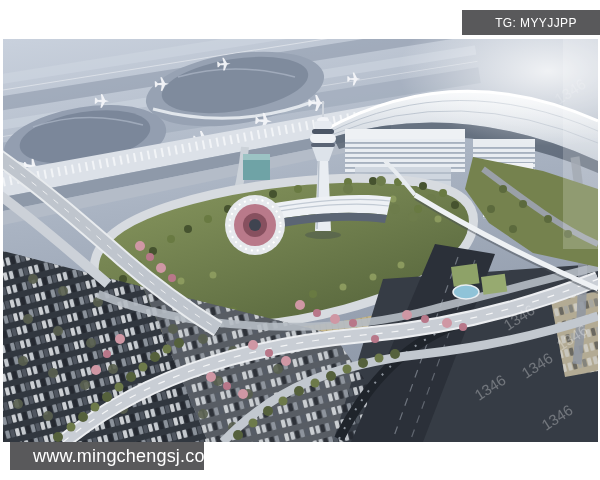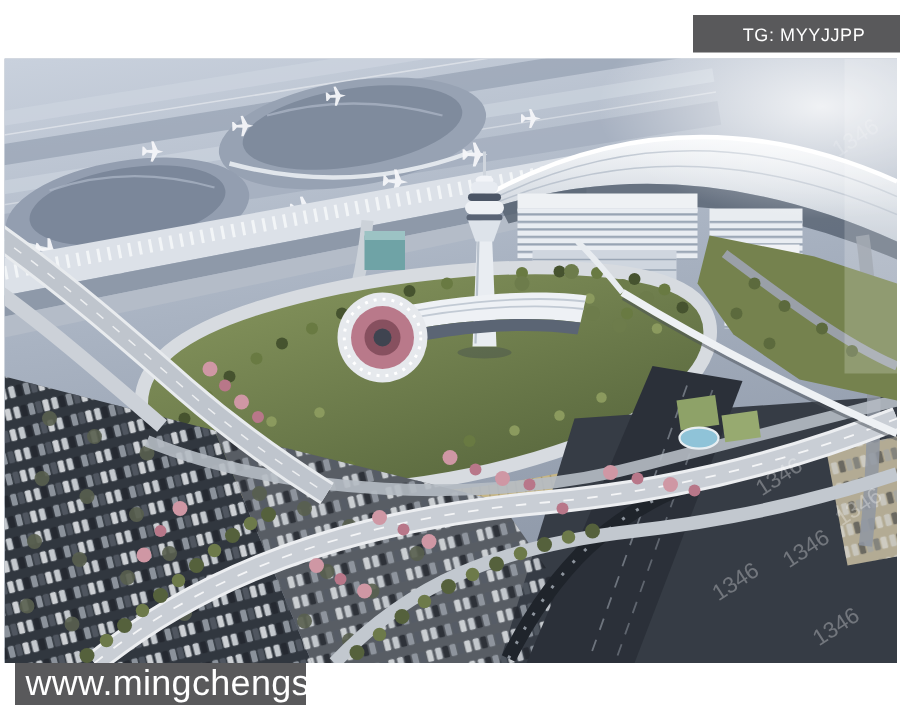--- a/index.html
+++ b/index.html
@@ -16,21 +16,21 @@
     position:absolute;background:#59595b;color:#ffffff;
     display:flex;align-items:center;box-sizing:border-box;
     font-family:"Liberation Sans",sans-serif;
   }
   .badge-tg{
     left:462px;top:10px;width:148px;height:25px;
     font-size:12px;justify-content:center;letter-spacing:.4px;
   }
   .badge-site{
     left:10px;top:442px;width:194px;height:28px;
-    font-size:24px;padding-left:7px;letter-spacing:.2px;
+    font-size:18px;padding-left:23px;letter-spacing:.2px;
   }
   .wm{font-family:"Liberation Sans",sans-serif;}
 </style>
 </head>
 <body>
 
 <div class="page">
 
   <div class="photo">
     <svg viewBox="0 0 595 403" preserveAspectRatio="none">

